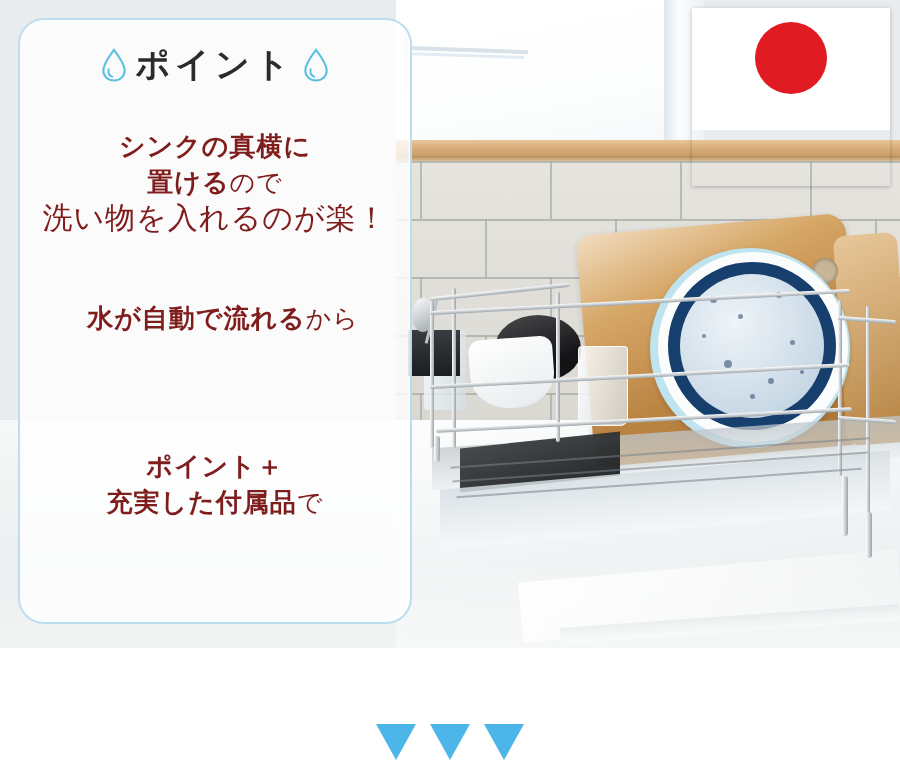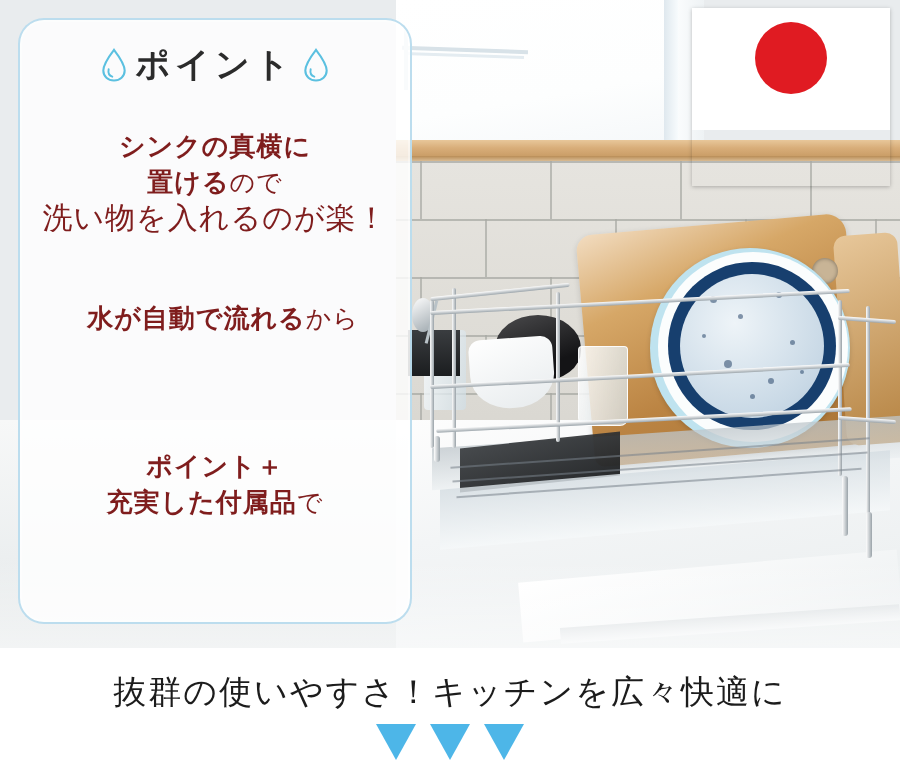--- a/index.html
+++ b/index.html
@@ -291,21 +291,20 @@
     </div>
   </div>
 
   <div class="badge">
     <div class="badge-top">
       <div class="flagdot"></div>
     </div>
   </div>
 
   <div class="banner">
-    <div class="banner-text">抜群の使いやすさ！キッチンを広々快適に</div>
     <div class="tris">
       <div class="tri"></div>
       <div class="tri"></div>
       <div class="tri"></div>
     </div>
   </div>
 
 </div>
 
 </body></html>

